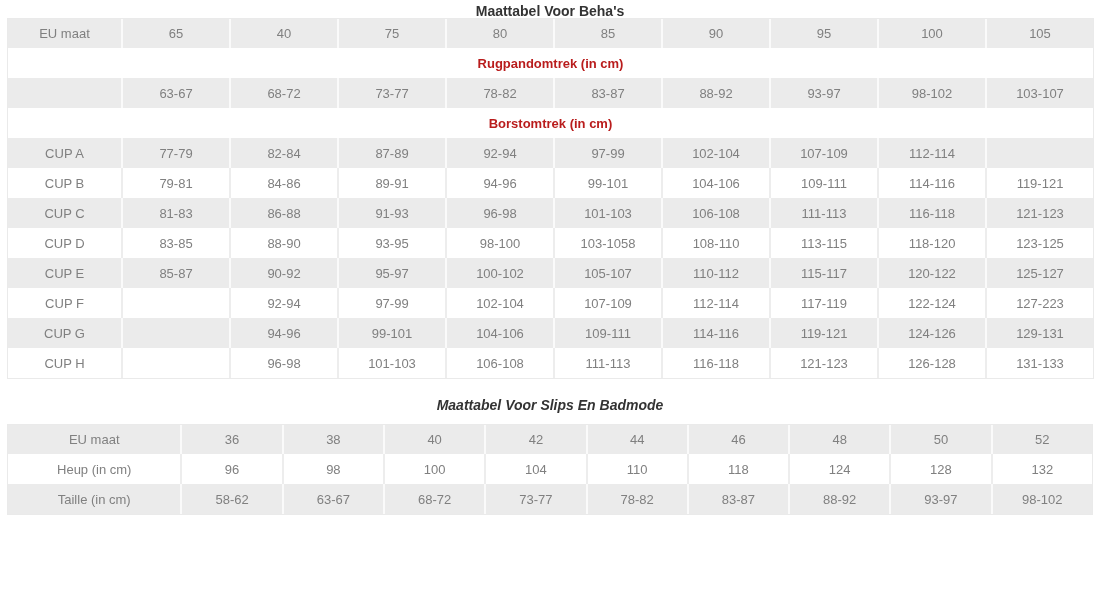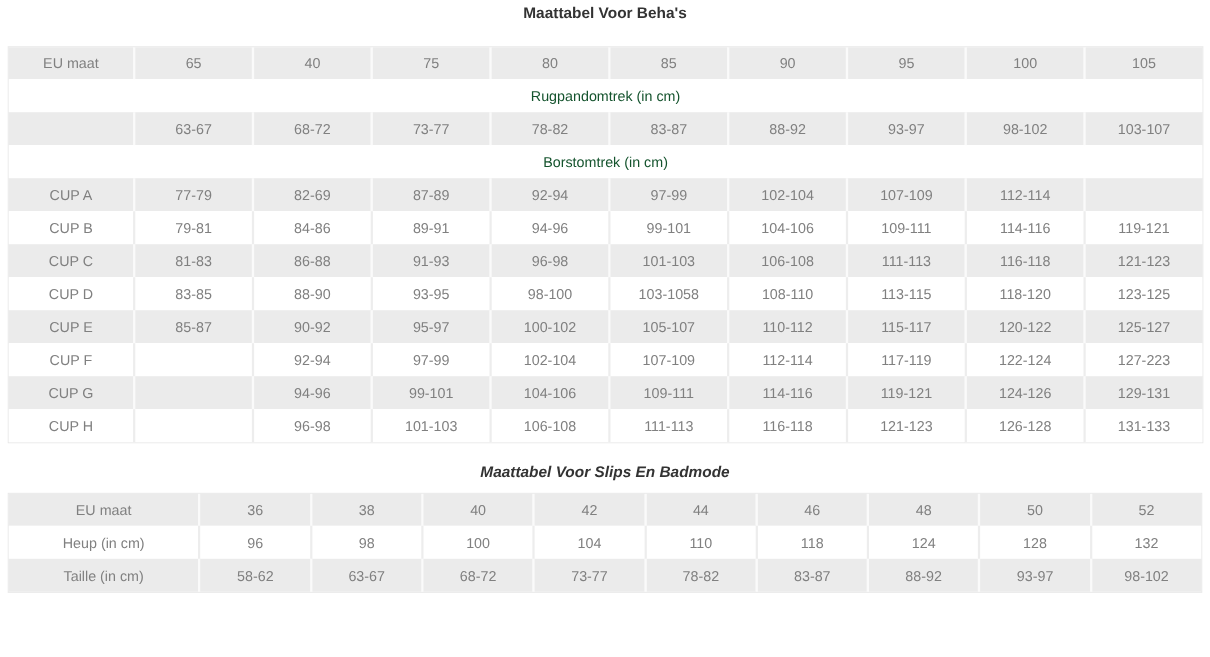--- a/index.html
+++ b/index.html
@@ -16,21 +16,21 @@
     overflow: hidden;
   }
   h2.table-title {
     font-size: 14px;
     font-weight: bold;
     color: #333333;
     text-align: center;
     line-height: 14px;
     margin: 0;
   }
-  #title-bra   { margin: 4px 0 24px 0; }
+  #title-bra   { margin: 4px 0 0 0; }
   #title-slips { margin: 19px 0 12px 0; font-style: italic; }
 
   table.size-table {
     border-collapse: separate;
     border-spacing: 0;
     table-layout: fixed;
     width: 1086px;
     margin-left: 7px;
     border: 1px solid #eaeaea;
     font-size: 13px;
@@ -48,22 +48,22 @@
   table.size-table tr td:first-child { border-left: none; }
 
   tr.row-gray  td { background: #ebebeb; }
   tr.row-white td { background: #ffffff; }
   tr.row-gray  td + td { border-left-color: #fafafa; }
   tr.row-white td + td { border-left-color: #ededed; }
 
   tr.header-row td { height: 29px; }
 
   td.section-cell {
-    font-weight: normal;
-    color: #14532d;
+    font-weight: bold;
+    color: #b91c1c;
     background: #ffffff !important;
     height: 31px;
     border-left: none !important;
   }
 
   
   #table-bra col.col-label { width: 113px; }
   #table-bra col.col-size  { width: 108px; }
   
   #table-slips col.col-label { width: 172px; }
@@ -116,21 +116,21 @@
           <td>93-97</td>
           <td>98-102</td>
           <td>103-107</td>
         </tr>
         <tr class="row-white">
           <td colspan="10" class="section-cell">Borstomtrek (in cm)</td>
         </tr>
         <tr class="row-gray">
           <td>CUP A</td>
           <td>77-79</td>
-          <td>82-69</td>
+          <td>82-84</td>
           <td>87-89</td>
           <td>92-94</td>
           <td>97-99</td>
           <td>102-104</td>
           <td>107-109</td>
           <td>112-114</td>
           <td></td>
         </tr>
         <tr class="row-white">
           <td>CUP B</td>

